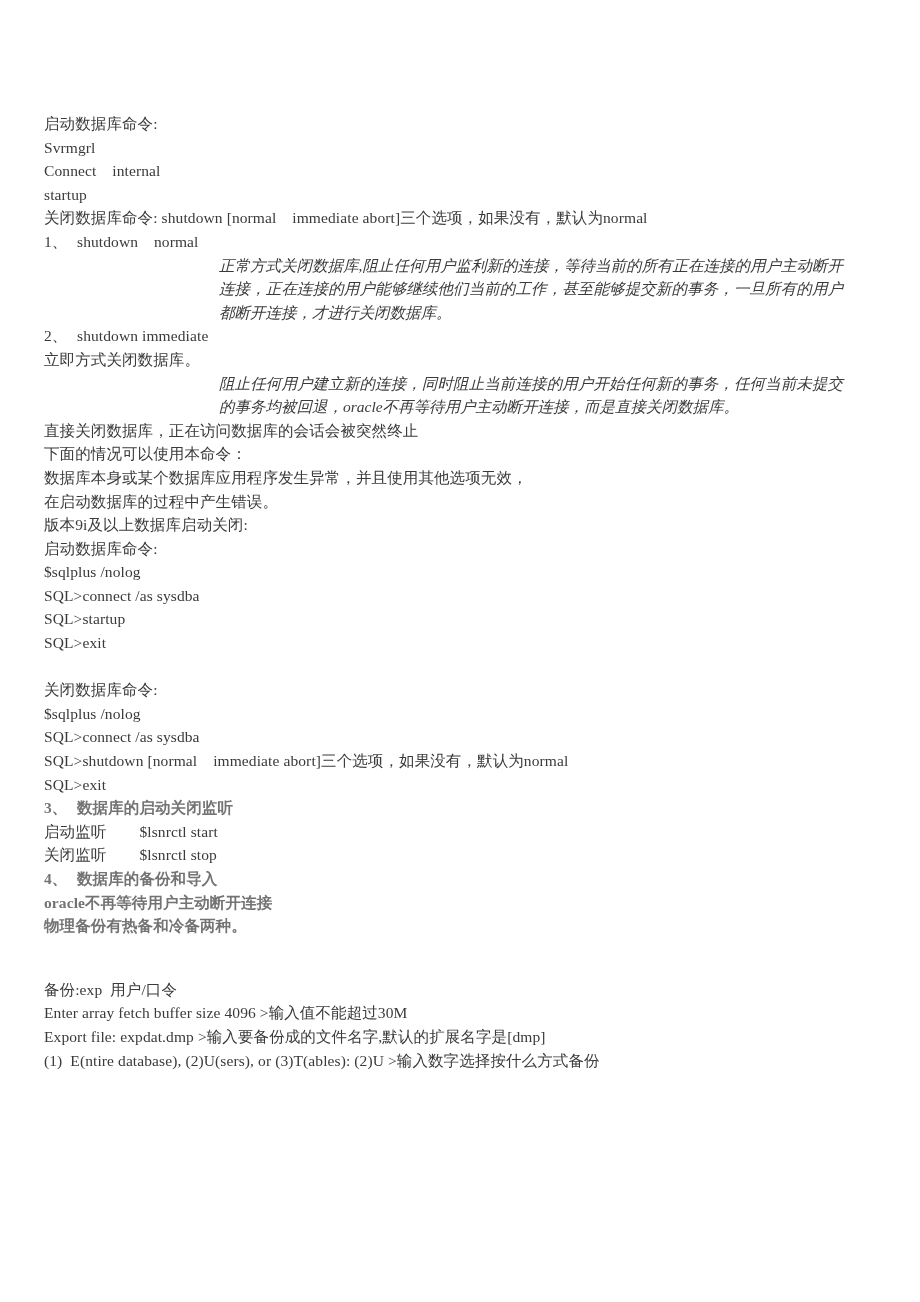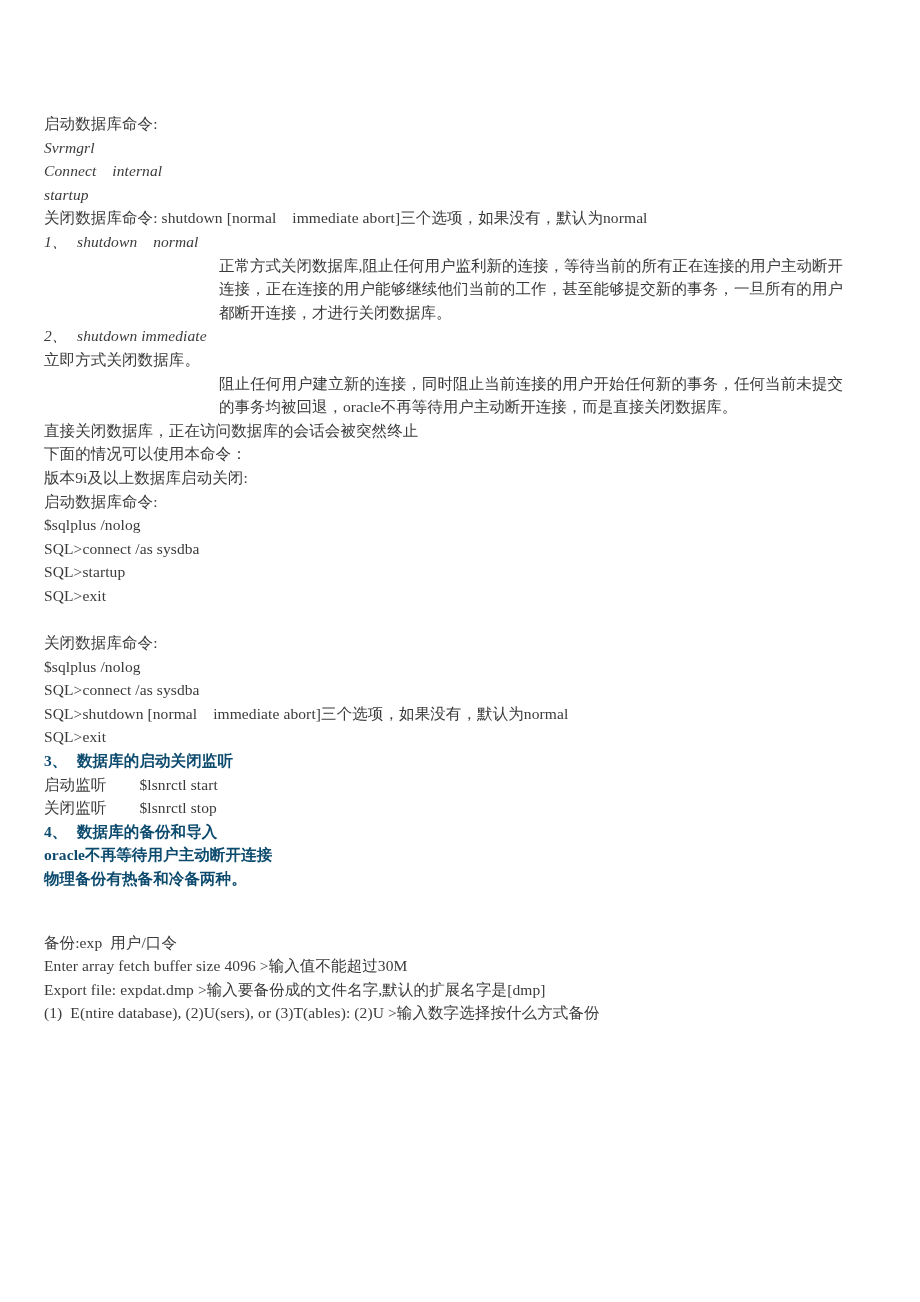--- a/index.html
+++ b/index.html
@@ -22,38 +22,39 @@
   }
   .doc {
     position: absolute;
     left: 0;
     top: 0;
     width: 920px;
   }
   
   .lvl-margin { padding-left: 139px; }
   .lvl-1      { padding-left: 163px; }
-  .lvl-2      { padding-left: 196px; font-style: italic; }
+  .lvl-2      { padding-left: 196px; }
   .lvl-3      { padding-left: 219px; }
 
   .line {
     font-size: 15.5px;
     line-height: 23.6px;
     white-space: pre;
     letter-spacing: 0.1px;
     padding-left: 44px;
   }
   .wrap {
     font-size: 15.5px;
     line-height: 23.6px;
     padding-right: 77px;
     text-align: justify;
     text-justify: inter-character;
+    font-style: italic;
   }
-  .bold { font-weight: bold; color: #0c4a6e; }
+  .bold { font-weight: bold; color: #737373; }
   .spacer { height: 23.6px; }
   .spacer-lg { height: 40px; }
   .top-pad { height: 112px; }
 
   .num {
     display: inline-block;
     width: 33px;
   }
   .gap-md { display: inline-block; width: 33px; }
 </style>
@@ -74,20 +75,22 @@
 
     <div class="line lvl-2"><span class="num">1、</span><span>shutdown    normal</span></div>
     <div class="wrap lvl-3">正常方式关闭数据库,阻止任何用户监利新的连接，等待当前的所有正在连接的用户主动断开连接，正在连接的用户能够继续他们当前的工作，甚至能够提交新的事务，一旦所有的用户都断开连接，才进行关闭数据库。</div>
 
     <div class="line lvl-2"><span class="num">2、</span><span>shutdown immediate</span></div>
     <div class="line lvl-3">立即方式关闭数据库。</div>
     <div class="wrap lvl-3">阻止任何用户建立新的连接，同时阻止当前连接的用户开始任何新的事务，任何当前未提交的事务均被回退，oracle不再等待用户主动断开连接，而是直接关闭数据库。</div>
 
     <div class="line lvl-3">直接关闭数据库，正在访问数据库的会话会被突然终止</div>
     <div class="line lvl-3">下面的情况可以使用本命令：</div>
+    <div class="line lvl-3">数据库本身或某个数据库应用程序发生异常，并且使用其他选项无效，</div>
+    <div class="line lvl-3">在启动数据库的过程中产生错误。</div>
 
     <div class="line lvl-1">版本9i及以上数据库启动关闭:</div>
     <div class="line lvl-1">启动数据库命令:</div>
     <div class="line lvl-1">$sqlplus /nolog</div>
     <div class="line lvl-1">SQL&gt;connect /as sysdba</div>
     <div class="line lvl-1">SQL&gt;startup</div>
     <div class="line lvl-1">SQL&gt;exit</div>
 
     <div class="spacer"></div>
 

